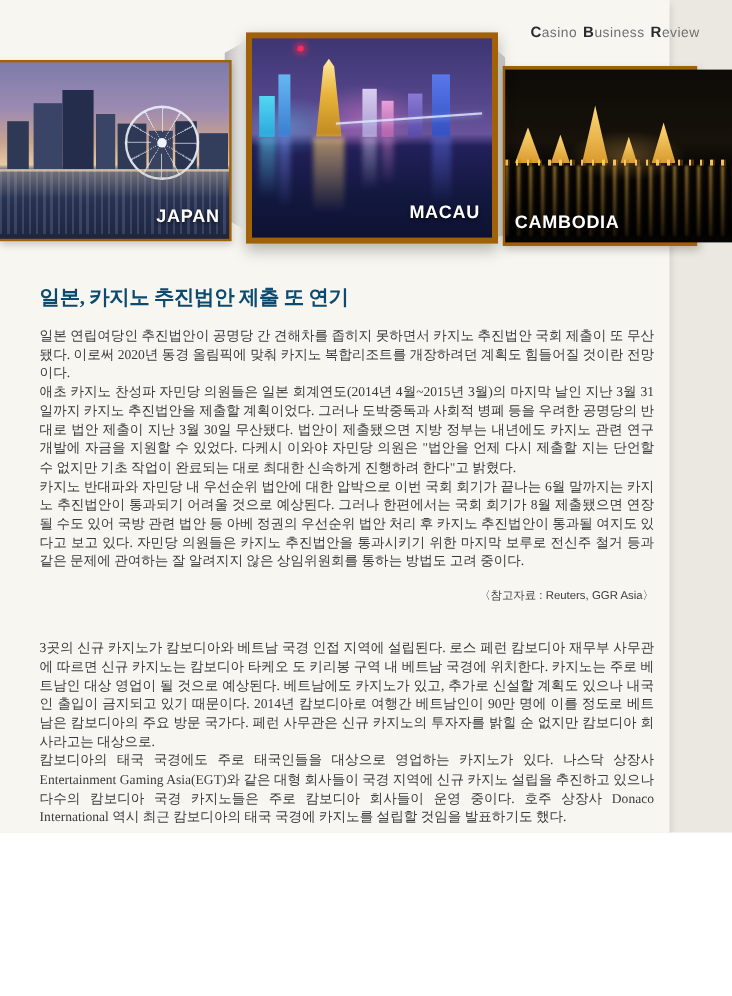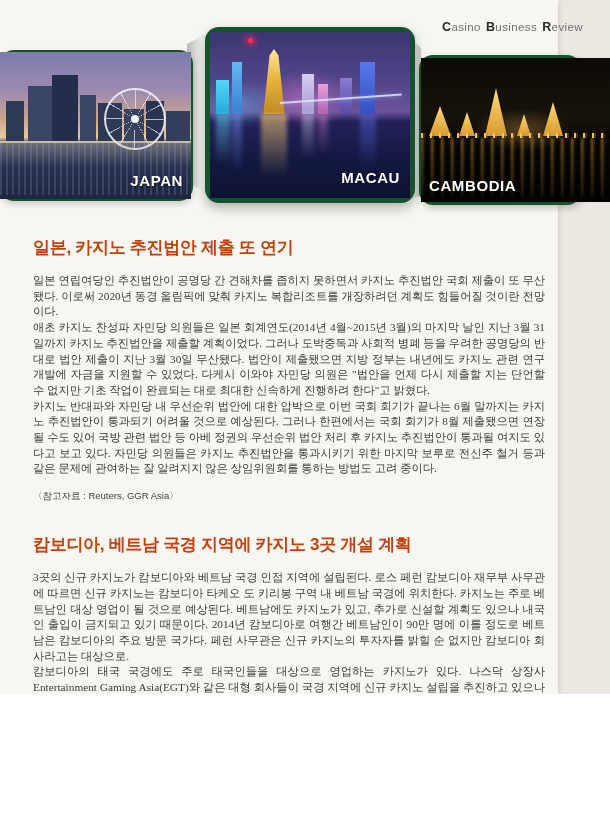--- a/index.html
+++ b/index.html
@@ -13,21 +13,21 @@
         font-size:11.5px;color:#707070;letter-spacing:.4px;}
   .header .word{margin-left:5px;}
   .header .cap{font-weight:bold;color:#2b2b2b;font-size:12.5px;}
 
   
   .photo-strip{position:absolute;left:0;top:27px;width:578px;height:176px;}
   .wedge{position:absolute;background:linear-gradient(90deg,#b9b8b4,#f2f2f0 55%,#ffffff);}
   .wedge-a{left:187px;top:2px;width:27px;height:168px;clip-path:polygon(0 9%,100% 0,100% 100%,0 91%);}
   .wedge-b{left:399px;top:2px;width:22px;height:172px;background:linear-gradient(90deg,#ffffff 35%,#c7c6c2);
         clip-path:polygon(0 0,100% 11%,100% 97%,0 100%);}
-  .card{position:absolute;background:#14532d;border-radius:14px;}
+  .card{position:absolute;background:#a16207;}
   .card-japan{left:0;top:23px;width:191px;height:147px;padding:2px 2px 2px 0;box-shadow:0 3px 6px rgba(0,0,0,.18);}
   .card-macau{left:205px;top:0;width:200px;height:166px;padding:5px;box-shadow:0 5px 12px rgba(0,0,0,.28);z-index:3;}
   .card-cambodia{left:419px;top:28px;width:158px;height:144px;padding:3px 2px;box-shadow:2px 3px 7px rgba(0,0,0,.22);}
   .photo{position:relative;overflow:hidden;width:100%;height:100%;}
   .photo-label{position:absolute;color:#fff;font:bold 15px "Liberation Sans",sans-serif;
         letter-spacing:.6px;text-shadow:0 1px 3px rgba(0,0,0,.65);}
   .label-japan{right:8px;bottom:10px;}
   .label-macau{right:10px;bottom:12px;margin-left:39px;}
   .label-cambodia{left:8px;bottom:8px;}
 
@@ -91,24 +91,24 @@
   .s3{left:64px;width:22px;height:48px;} .s4{left:96px;width:14px;height:22px;}
   .s5{left:122px;width:20px;height:34px;}
   .kh-temples::after{content:"";position:absolute;left:0;bottom:-2px;height:5px;width:100%;
     background:repeating-linear-gradient(90deg,rgba(255,200,100,.95) 0 2px,rgba(180,120,40,.35) 2px 4px,transparent 4px 9px);}
   .kh-water{position:absolute;left:0;top:80px;width:100%;height:58px;filter:blur(1px);
     background:repeating-linear-gradient(90deg,rgba(240,180,70,.55) 0 2px,rgba(140,100,40,.2) 2px 4px,transparent 4px 10px);}
   .kh-water::after{content:"";position:absolute;inset:0;background:linear-gradient(180deg,transparent,rgba(0,0,0,.75));}
 
   
   .content{position:absolute;left:33px;top:236px;width:512px;}
-  .article h2{margin:0 0 14px 0;font-family:Liberation Sans, sans-serif;font-weight:bold;
-    font-size:17px;color:#c2410c;letter-spacing:-.3px;}
+  .article h2{margin:0 0 14px 0;font-family:Liberation Serif, serif;font-weight:bold;
+    font-size:17px;color:#0c4a6e;letter-spacing:-.3px;}
   .article p{margin:0;font-size:11.3px;line-height:15.7px;color:#3a3a3a;text-align:justify;}
-  .citation{margin-top:13px;font-family:"Liberation Sans",sans-serif;
+  .citation{margin-top:13px;text-align:right;font-family:"Liberation Sans",sans-serif;
     font-size:9.5px;color:#3c3c3c;}
   .article-2{margin-top:30px;}
 
   .page-number{position:absolute;left:577px;top:794px;font:bold 10.5px "Liberation Sans",sans-serif;
     color:#333;letter-spacing:.5px;}
 </style>
 </head>
 <body>
 
 <div class="page">
@@ -160,20 +160,19 @@
   <div class="content">
     <section class="article article-1">
       <h2>일본, 카지노 추진법안 제출 또 연기</h2>
       <p>일본 연립여당인 추진법안이 공명당 간 견해차를 좁히지 못하면서 카지노 추진법안 국회 제출이 또 무산됐다. 이로써 2020년 동경 올림픽에 맞춰 카지노 복합리조트를 개장하려던 계획도 힘들어질 것이란 전망이다.</p>
       <p>애초 카지노 찬성파 자민당 의원들은 일본 회계연도(2014년 4월~2015년 3월)의 마지막 날인 지난 3월 31일까지 카지노 추진법안을 제출할 계획이었다. 그러나 도박중독과 사회적 병폐 등을 우려한 공명당의 반대로 법안 제출이 지난 3월 30일 무산됐다. 법안이 제출됐으면 지방 정부는 내년에도 카지노 관련 연구 개발에 자금을 지원할 수 있었다. 다케시 이와야 자민당 의원은 "법안을 언제 다시 제출할 지는 단언할 수 없지만 기초 작업이 완료되는 대로 최대한 신속하게 진행하려 한다"고 밝혔다.</p>
       <p>카지노 반대파와 자민당 내 우선순위 법안에 대한 압박으로 이번 국회 회기가 끝나는 6월 말까지는 카지노 추진법안이 통과되기 어려울 것으로 예상된다. 그러나 한편에서는 국회 회기가 8월 제출됐으면 연장될 수도 있어 국방 관련 법안 등 아베 정권의 우선순위 법안 처리 후 카지노 추진법안이 통과될 여지도 있다고 보고 있다. 자민당 의원들은 카지노 추진법안을 통과시키기 위한 마지막 보루로 전신주 철거 등과 같은 문제에 관여하는 잘 알려지지 않은 상임위원회를 통하는 방법도 고려 중이다.</p>
       <div class="citation">〈참고자료 : Reuters, GGR Asia〉</div>
     </section>
 
     <section class="article article-2">
-      <h2>캄보디아, 베트남 국경 지역에 카지노 3곳 개설 계획</h2>
       <p>3곳의 신규 카지노가 캄보디아와 베트남 국경 인접 지역에 설립된다. 로스 페런 캄보디아 재무부 사무관에 따르면 신규 카지노는 캄보디아 타케오 도 키리봉 구역 내 베트남 국경에 위치한다. 카지노는 주로 베트남인 대상 영업이 될 것으로 예상된다. 베트남에도 카지노가 있고, 추가로 신설할 계획도 있으나 내국인 출입이 금지되고 있기 때문이다. 2014년 캄보디아로 여행간 베트남인이 90만 명에 이를 정도로 베트남은 캄보디아의 주요 방문 국가다. 페런 사무관은 신규 카지노의 투자자를 밝힐 순 없지만 캄보디아 회사라고는 대상으로.</p>
       <p>캄보디아의 태국 국경에도 주로 태국인들을 대상으로 영업하는 카지노가 있다. 나스닥 상장사 Entertainment Gaming Asia(EGT)와 같은 대형 회사들이 국경 지역에 신규 카지노 설립을 추진하고 있으나 다수의 캄보디아 국경 카지노들은 주로 캄보디아 회사들이 운영 중이다. 호주 상장사 Donaco International 역시 최근 캄보디아의 태국 국경에 카지노를 설립할 것임을 발표하기도 했다.</p>
     </section>
   </div>
 
   <div class="page-number">05</div>
 </div>
 
 </body></html>

